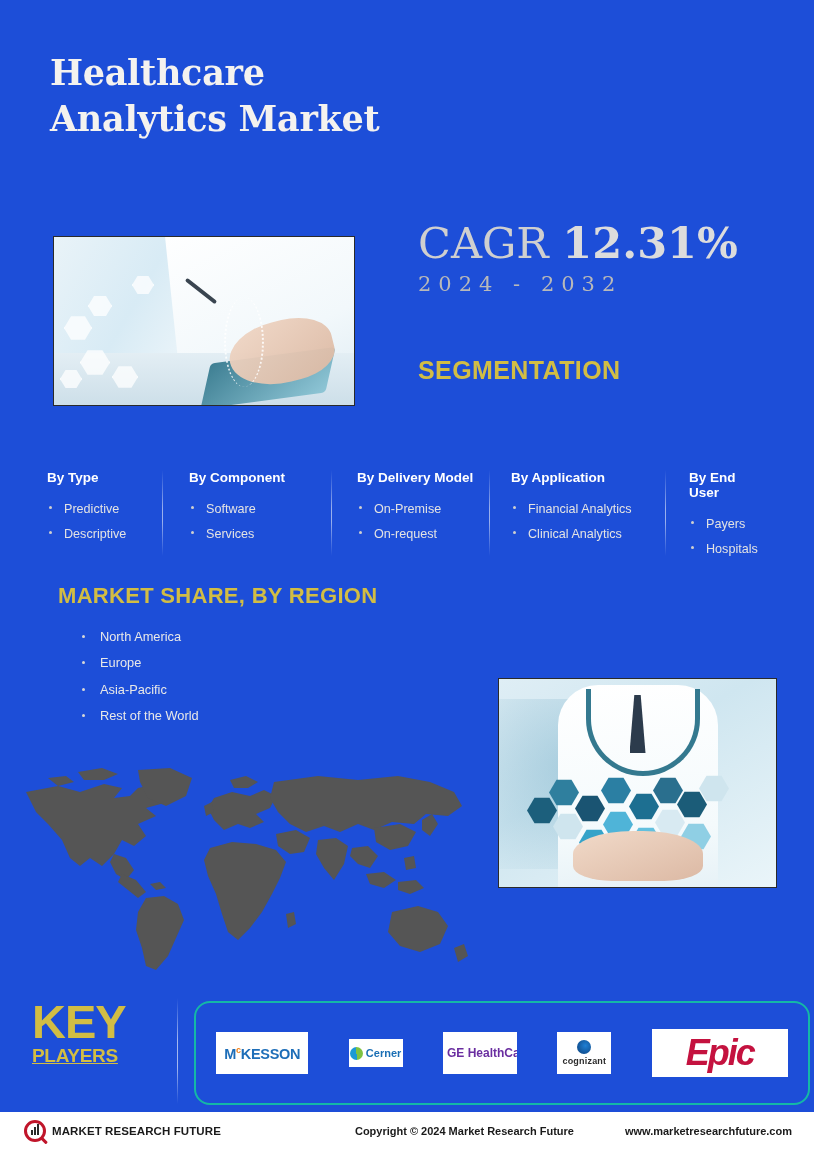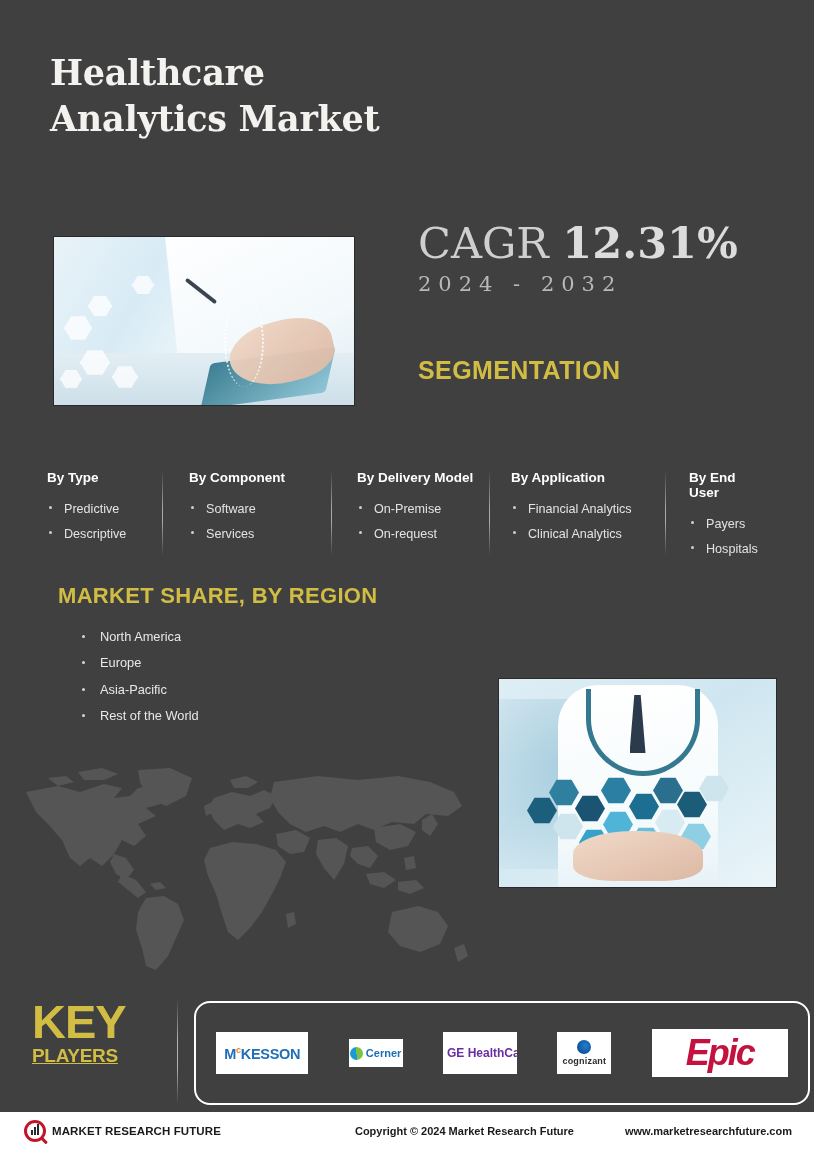--- a/index.html
+++ b/index.html
@@ -3,21 +3,21 @@
 <meta charset="utf-8">
 <style>
   html,body{margin:0;padding:0;}
   body{
     width:814px;height:1150px;
     background:#0d0d0d;
     font-family:"Liberation Sans", sans-serif;
     overflow:hidden;
     position:relative;
   }
-  .page{position:relative;width:814px;height:1150px;background:#404040;}
+  .page{position:relative;width:814px;height:1150px;background:#1d4ed8;}
 
   
   .title{
     position:absolute;left:50px;top:50px;width:330px;
     font-family:"DejaVu Serif", serif;
     font-weight:bold;
     font-size:35px;
     line-height:1.32;
     color:#f4f2ef;
     letter-spacing:-0.3px;
@@ -178,21 +178,21 @@
   }
   .key .k2{
     font-size:19px;font-weight:bold;color:#d2bd44;line-height:1.25;letter-spacing:-0.3px;text-decoration:underline;
   }
   .key-div{
     position:absolute;left:177px;top:998px;width:1px;height:106px;
     background:linear-gradient(180deg,rgba(255,255,255,0),rgba(255,255,255,.6) 40%,rgba(255,255,255,.6) 65%,rgba(255,255,255,0));
   }
   .players-box{
     position:absolute;left:194px;top:1001px;width:612px;height:100px;
-    border:2px solid #ffffff;border-radius:16px;
+    border:2px solid #14b8a6;border-radius:16px;
     display:flex;align-items:center;justify-content:space-around;
   }
   .logo{
     background:#ffffff;display:flex;align-items:center;justify-content:center;
     overflow:hidden;
   }
   .logo-mckesson{width:92px;height:42px;}
   .logo-cerner{width:54px;height:28px;}
   .logo-ge{width:74px;height:42px;}
   .logo-cognizant{width:54px;height:42px;}

